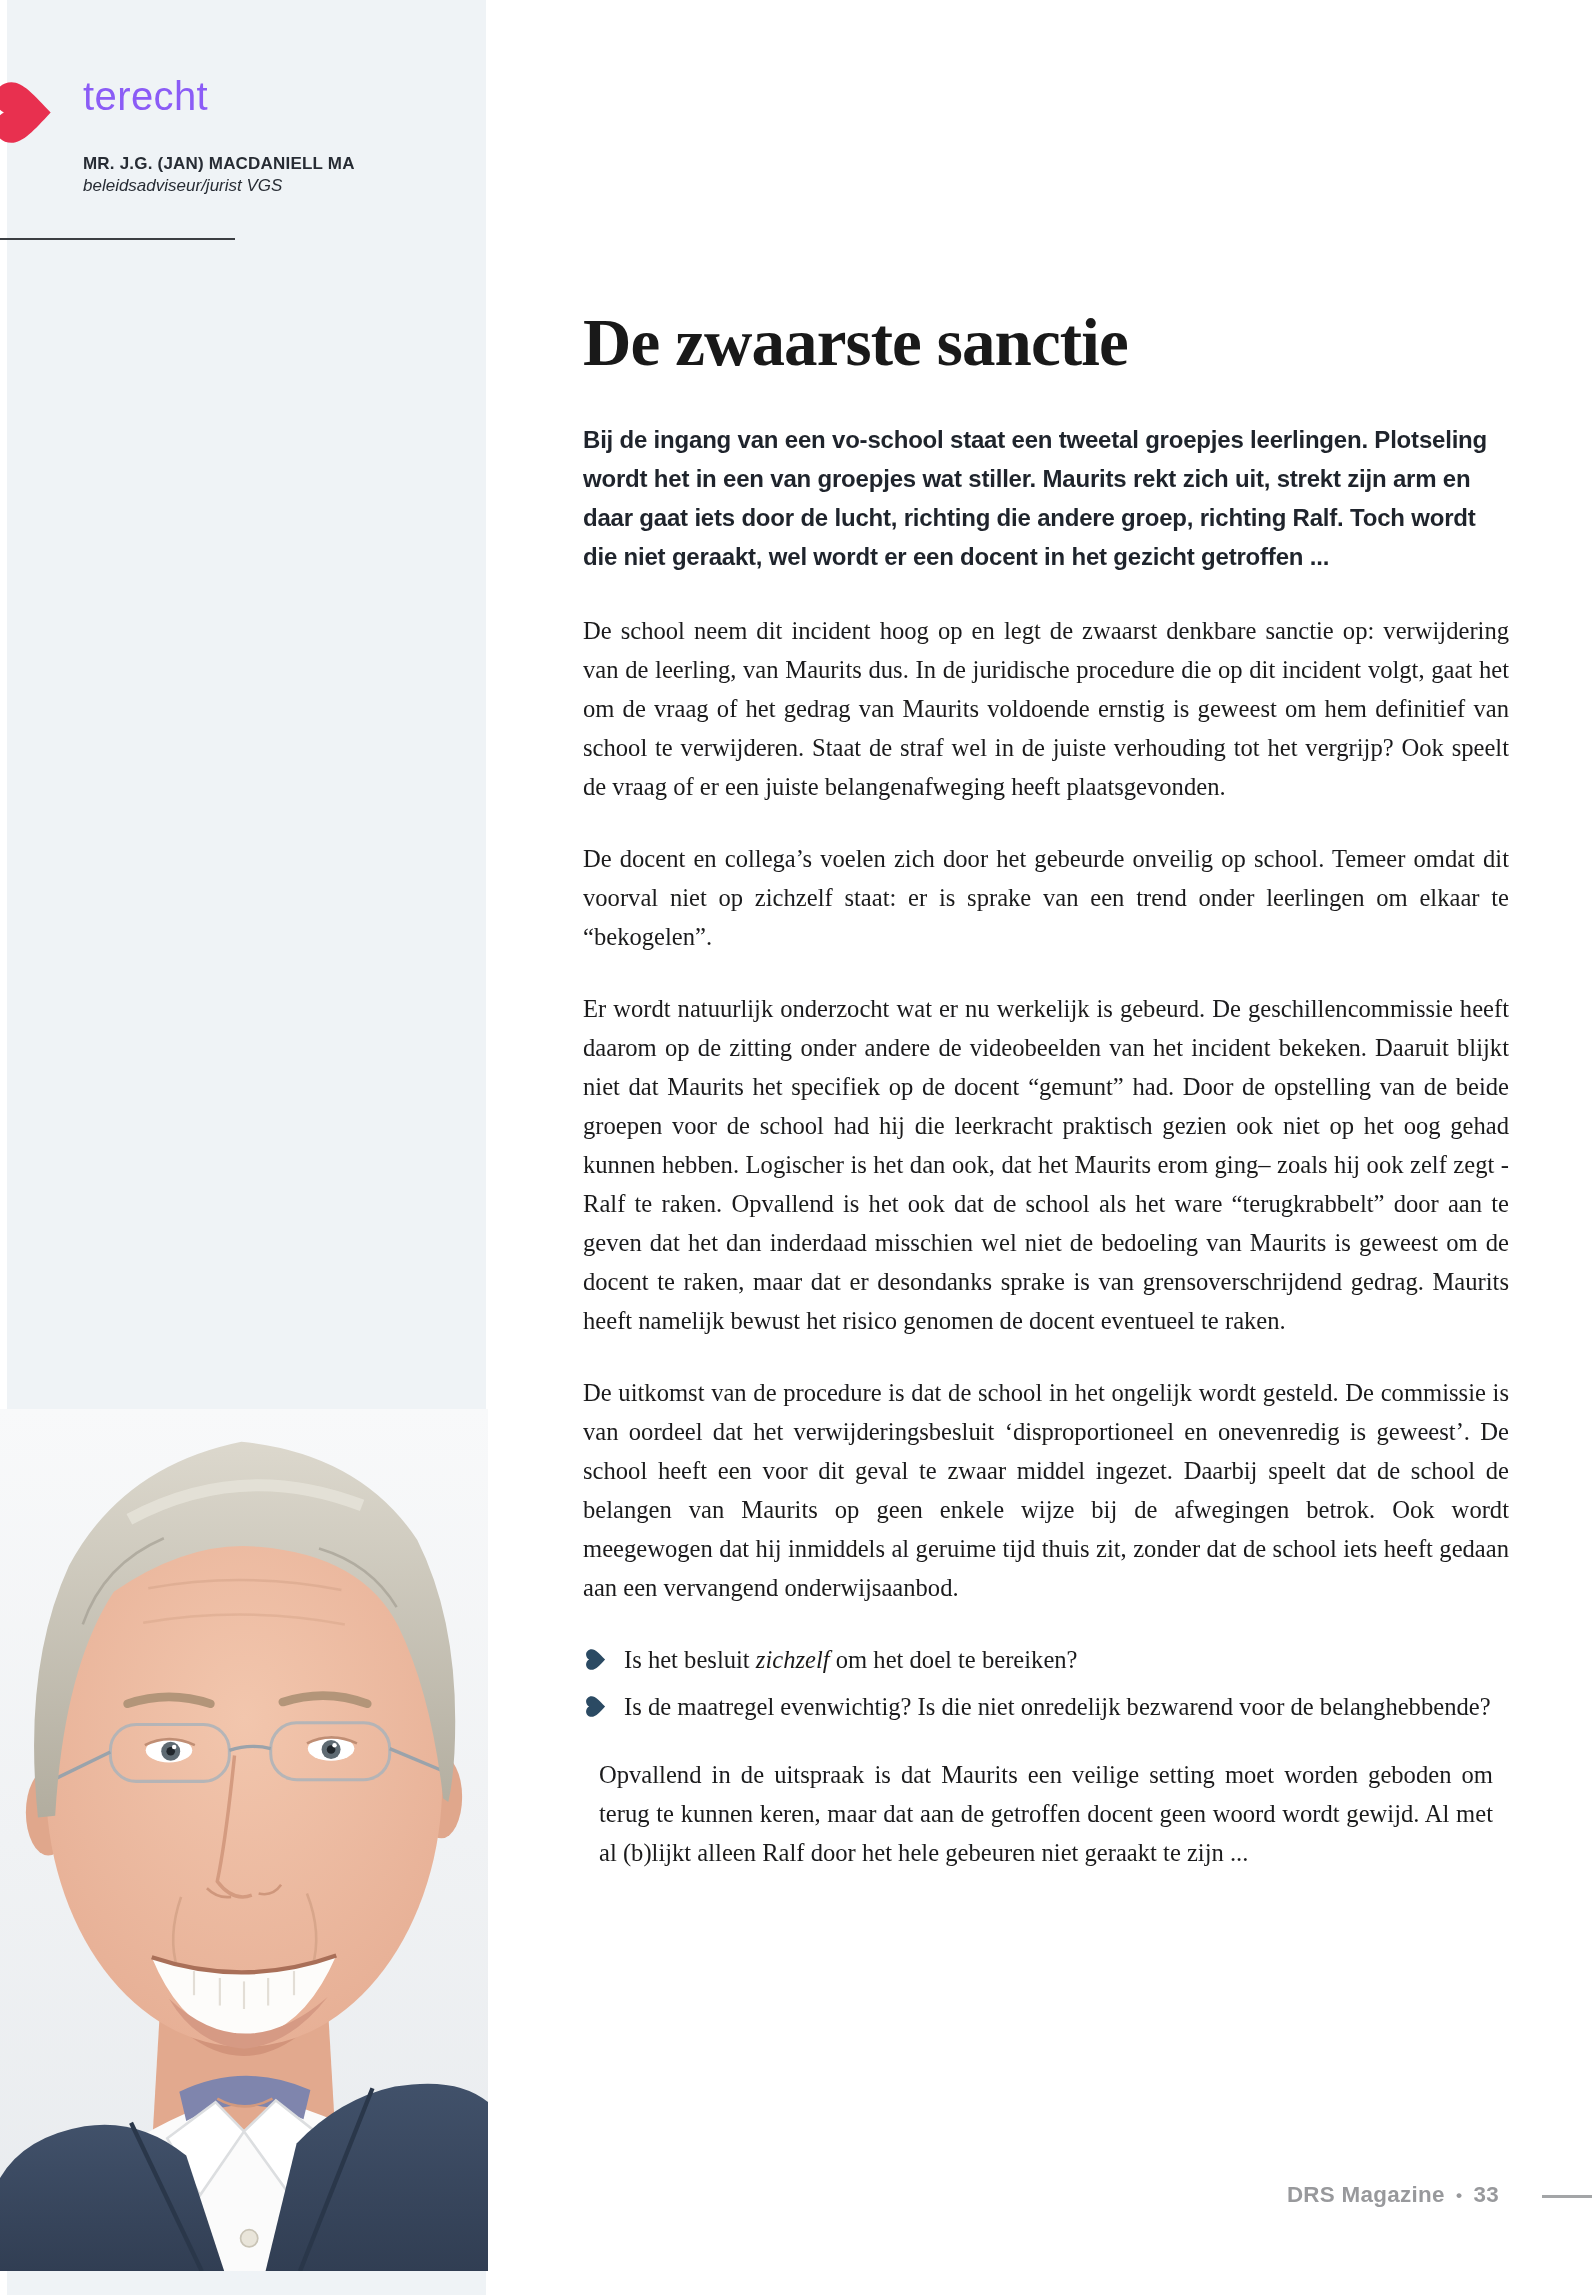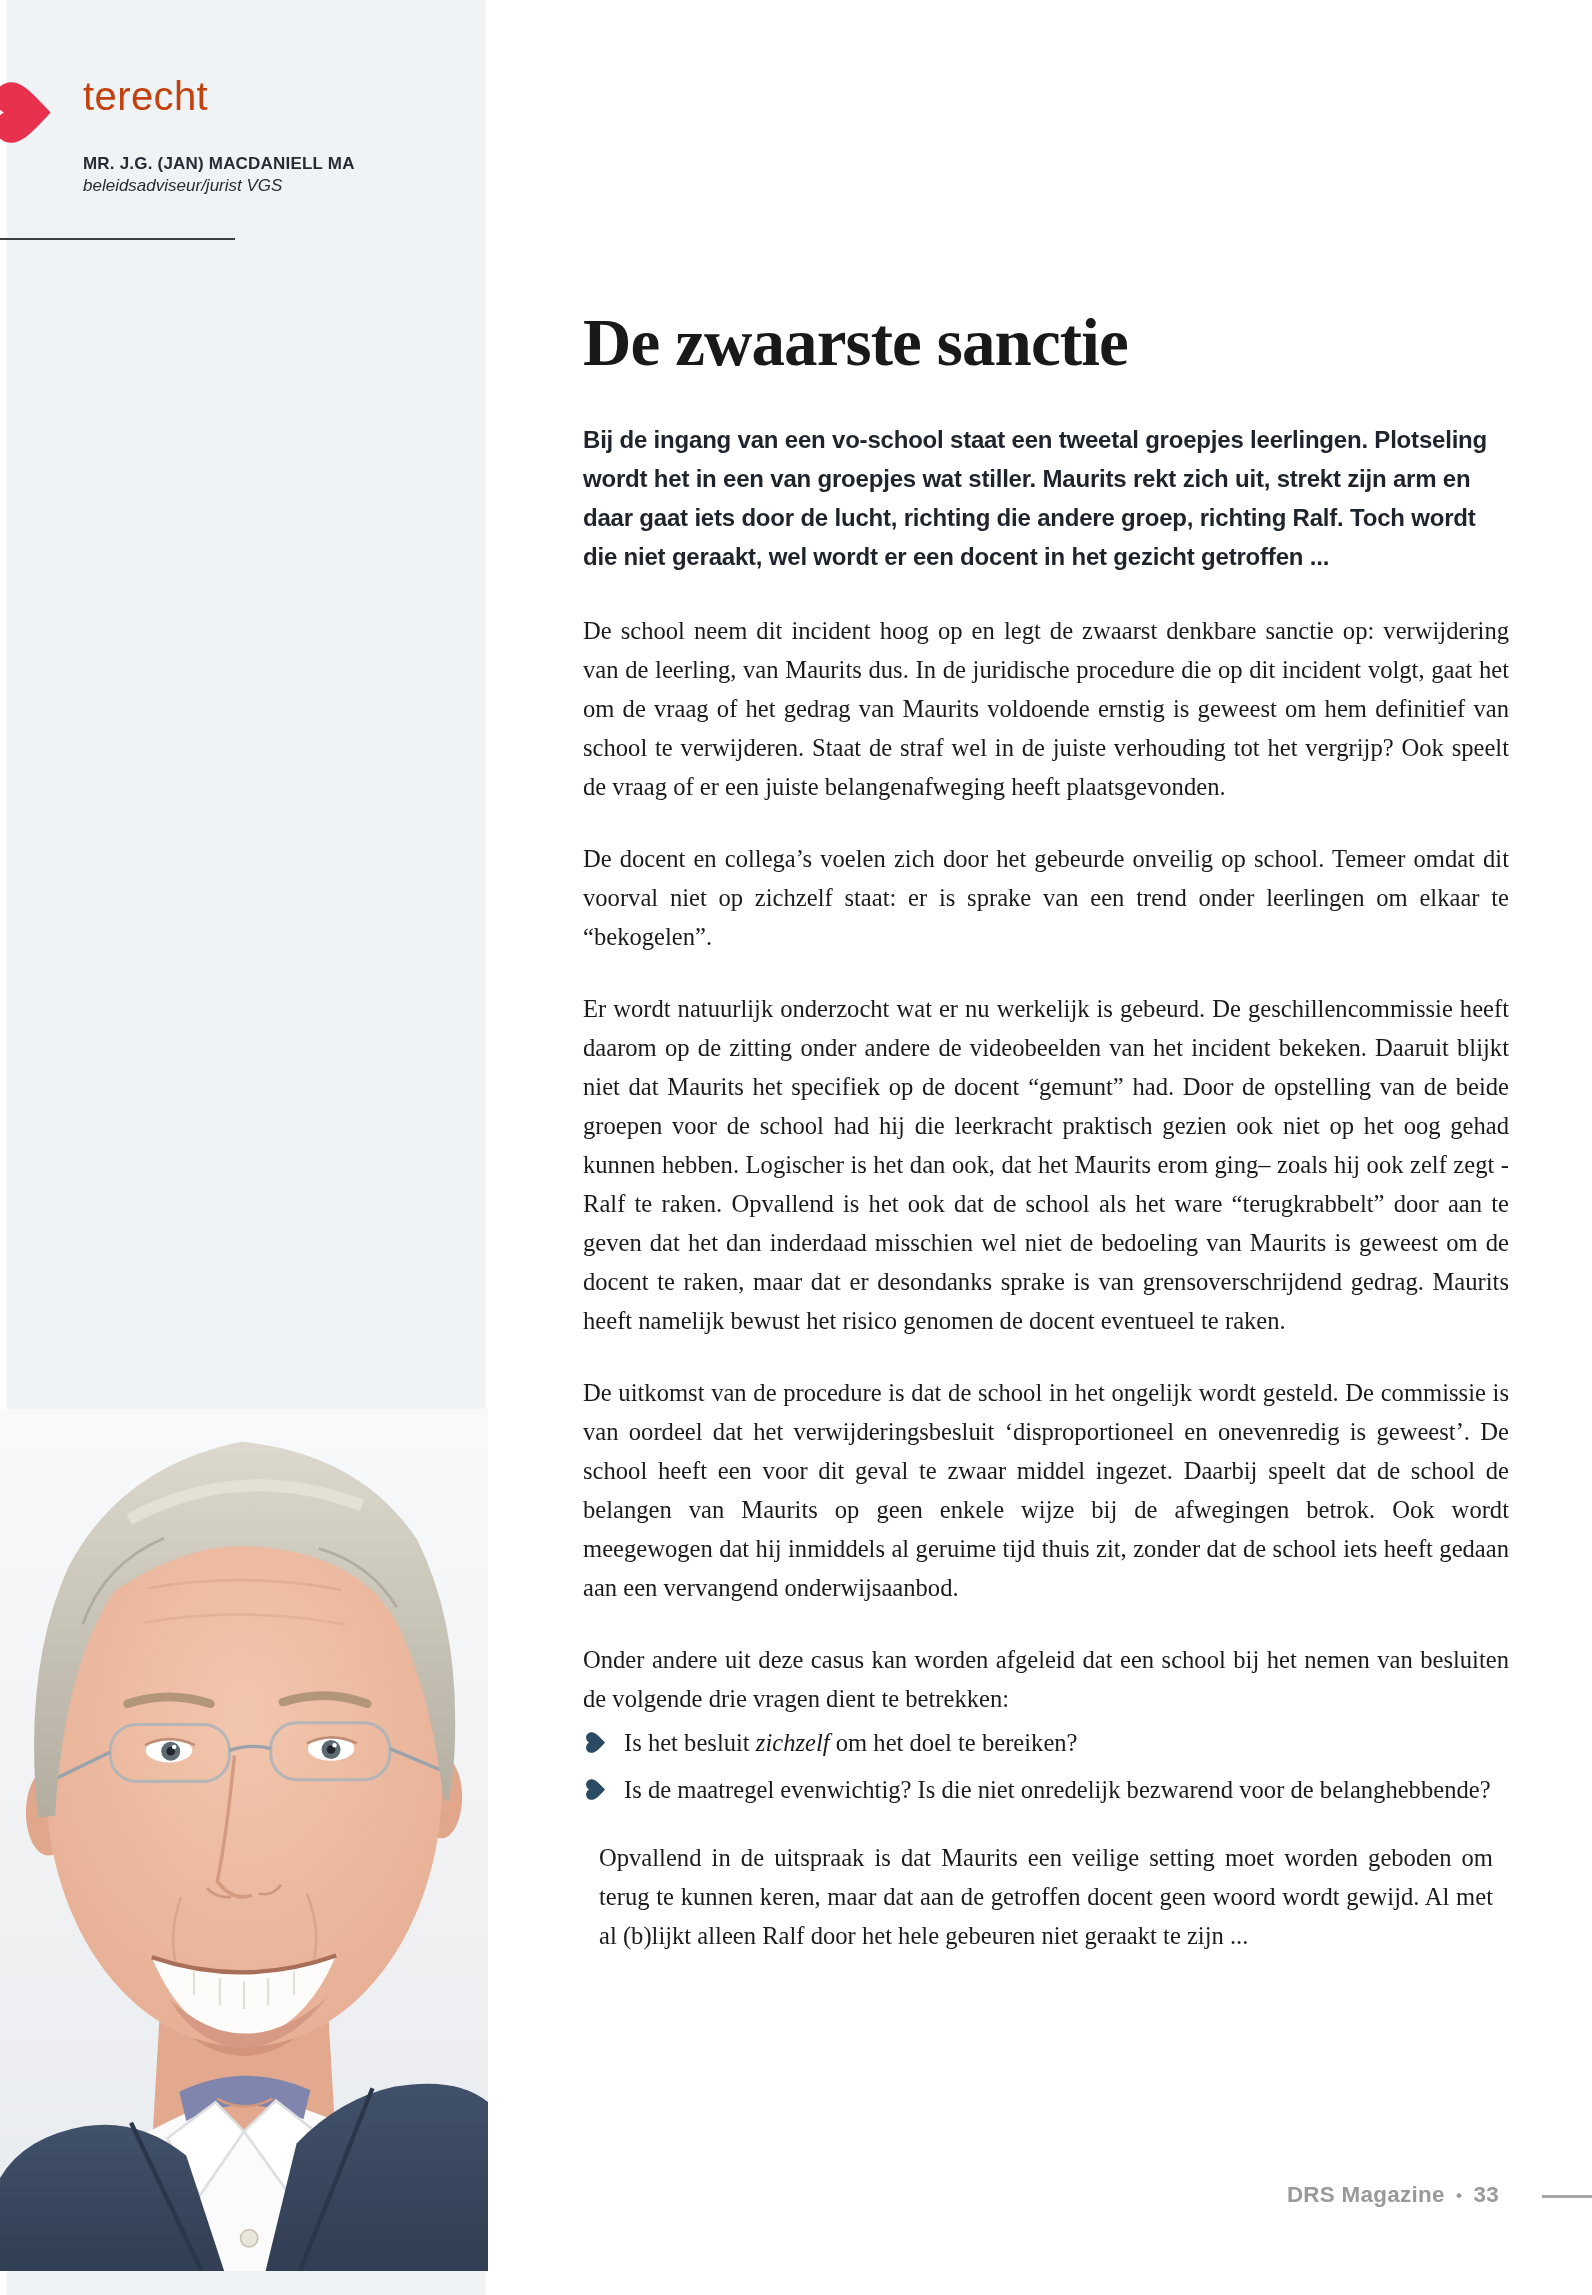--- a/index.html
+++ b/index.html
@@ -2,21 +2,21 @@
 <html style="font-size:14px"><head>
 <meta charset="utf-8">
 <style>
   html,body{margin:0;padding:0;background:#ffffff;}
   .page{position:relative;width:1592px;height:2295px;background:#ffffff;overflow:hidden;
         font-family:"Liberation Serif",serif;}
   
   .sidebar{position:absolute;left:7px;top:0;width:479px;height:2295px;background:#eff3f6;}
   .accent-heart{position:absolute;left:-10.4px;top:79px;width:67px;height:67px;}
   .section-label{position:absolute;left:83px;top:74px;
-        font:400 40px/45px "Liberation Sans",sans-serif;color:#c2410c;letter-spacing:0.4px;}
+        font:400 40px/45px "Liberation Sans",sans-serif;color:#8b5cf6;letter-spacing:0.4px;}
   .author-name{position:absolute;left:83px;top:153px;
         font:600 17px/22.4px "Liberation Sans",sans-serif;color:#272c34;letter-spacing:0.2px;}
   .author-role{position:absolute;left:83px;top:175px;
         font:italic 400 17px/22.4px "Liberation Sans",sans-serif;color:#272c34;}
   .rule{position:absolute;left:0;top:238px;width:235px;height:1.7px;background:#3b3e42;}
   .photo{position:absolute;left:0;top:1409px;width:488px;height:862px;}
   .photo svg{display:block;width:100%;height:100%;}
   
   .content{position:absolute;left:583px;top:304px;width:926px;}
   .title{margin:0 0 40px 0;font-family:Liberation Serif, serif;font-weight:700;
@@ -156,21 +156,20 @@
       <span>De zwaarste sanctie</span>
     </h1>
 
     <p class="intro">Bij de ingang van een vo-school staat een tweetal groepjes leerlingen. Plotseling wordt het in een van groepjes wat stiller. Maurits rekt zich uit, strekt zijn arm en daar gaat iets door de lucht, richting die andere groep, richting Ralf. Toch wordt die niet geraakt, wel wordt er een docent in het gezicht getroffen ...</p>
 
     <p class="body">De school neem dit incident hoog op en legt de zwaarst denkbare sanctie op: verwijdering van de leerling, van Maurits dus. In de juridische procedure die op dit incident volgt, gaat het om de vraag of het gedrag van Maurits voldoende ernstig is geweest om hem definitief van school te verwijderen. Staat de straf wel in de juiste verhouding tot het vergrijp? Ook speelt de vraag of er een juiste belangenafweging heeft plaatsgevonden.</p>
     <p class="body">De docent en collega’s voelen zich door het gebeurde onveilig op school. Temeer omdat dit voorval niet op zichzelf staat: er is sprake van een trend onder leerlingen om elkaar te “bekogelen”.</p>
     <p class="body">Er wordt natuurlijk onderzocht wat er nu werkelijk is gebeurd. De geschillencommissie heeft daarom op de zitting onder andere de videobeelden van het incident bekeken. Daaruit blijkt niet dat Maurits het specifiek op de docent “gemunt” had. Door de opstelling van de beide groepen voor de school had hij die leerkracht praktisch gezien ook niet op het oog gehad kunnen hebben. Logischer is het dan ook, dat het Maurits erom ging– zoals hij ook zelf zegt - Ralf te raken. Opvallend is het ook dat de school als het ware “terugkrabbelt” door aan te geven dat het dan inderdaad misschien wel niet de bedoeling van Maurits is geweest om de docent te raken, maar dat er desondanks sprake is van grensoverschrijdend gedrag. Maurits heeft namelijk bewust het risico genomen de docent eventueel te raken.</p>
     <p class="body">De uitkomst van de procedure is dat de school in het ongelijk wordt gesteld. De commissie is van oordeel dat het verwijderingsbesluit ‘disproportioneel en onevenredig is geweest’. De school heeft een voor dit geval te zwaar middel ingezet. Daarbij speelt dat de school de belangen van Maurits op geen enkele wijze bij de afwegingen betrok. Ook wordt meegewogen dat hij inmiddels al geruime tijd thuis zit, zonder dat de school iets heeft gedaan aan een vervangend onderwijsaanbod.</p>
 
-    <p class="body list-intro">Onder andere uit deze casus kan worden afgeleid dat een school bij het nemen van besluiten de volgende drie vragen dient te betrekken:</p>
 
     <ul class="bullets">
       <li>
         <svg class="bullet-glyph" viewBox="0 -8 100 106">
             <use href="#heartp"></use>
           </svg>
         <span><span>Is het besluit </span><em>zichzelf</em><span> om het doel te bereiken?</span></span>
       </li>
       <li>
         <svg class="bullet-glyph" viewBox="0 -8 100 106">

